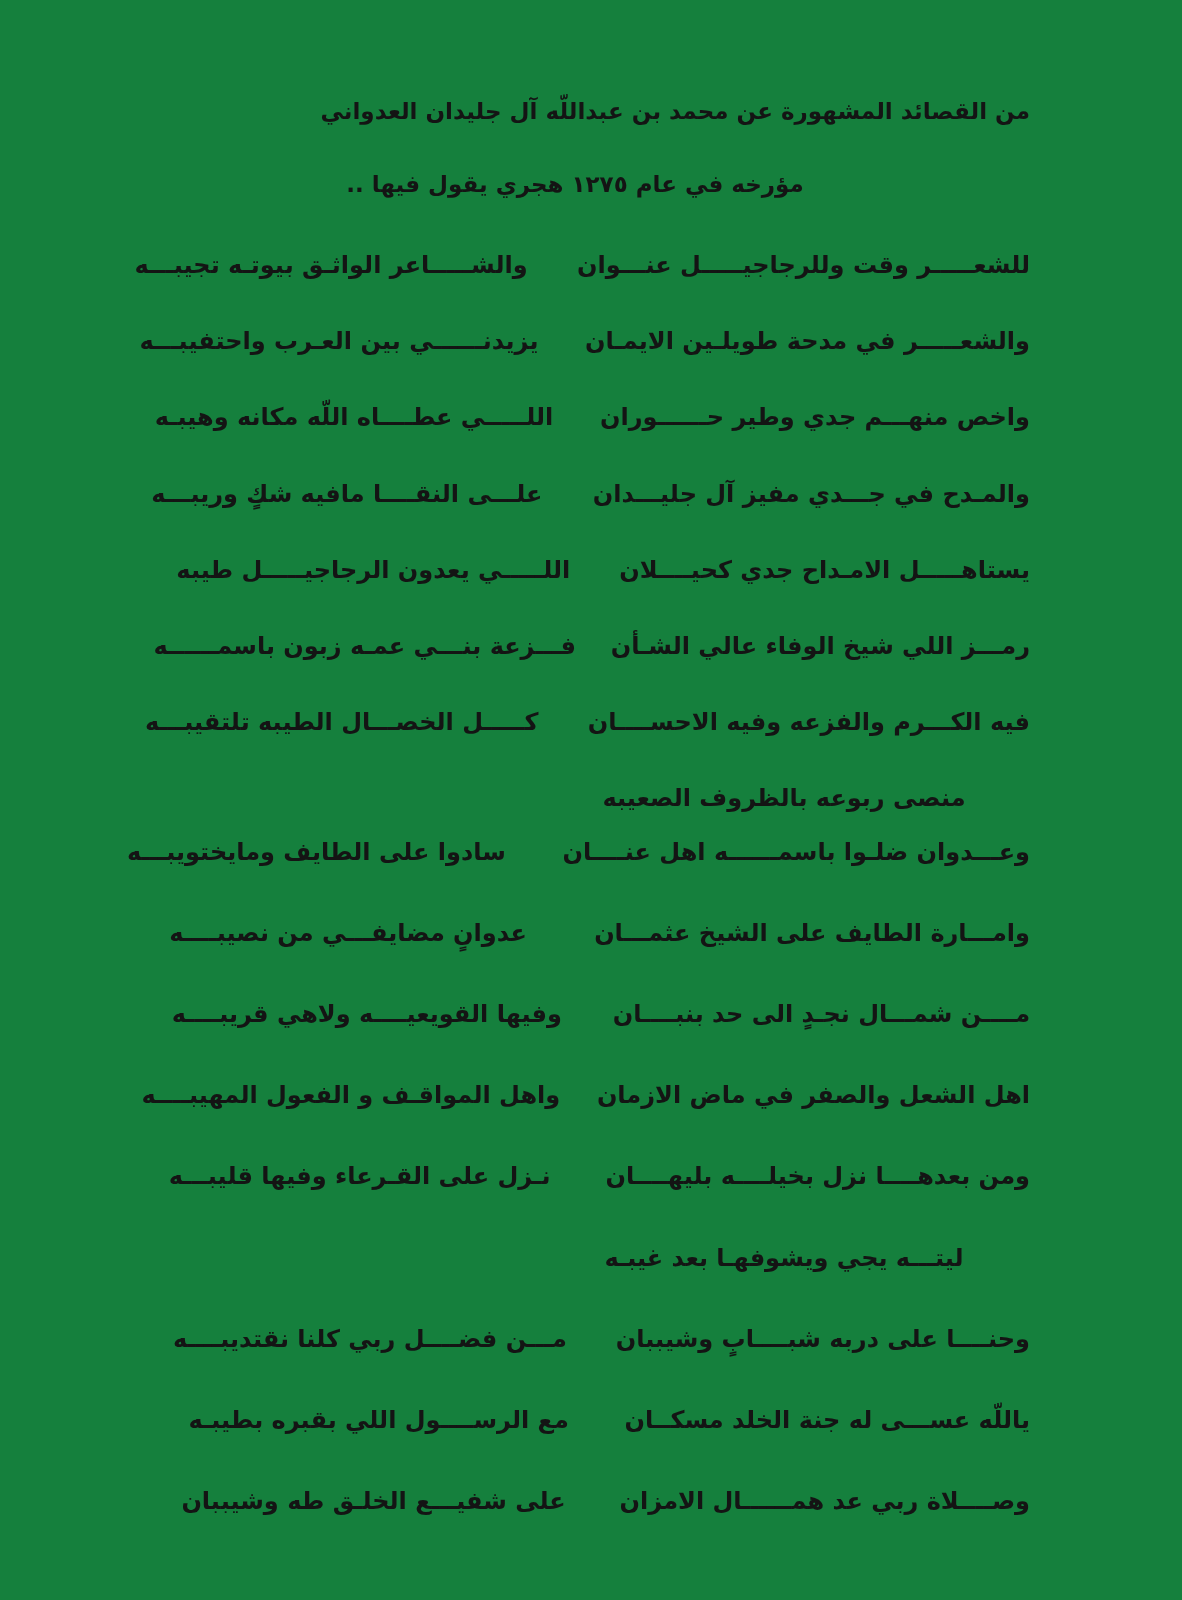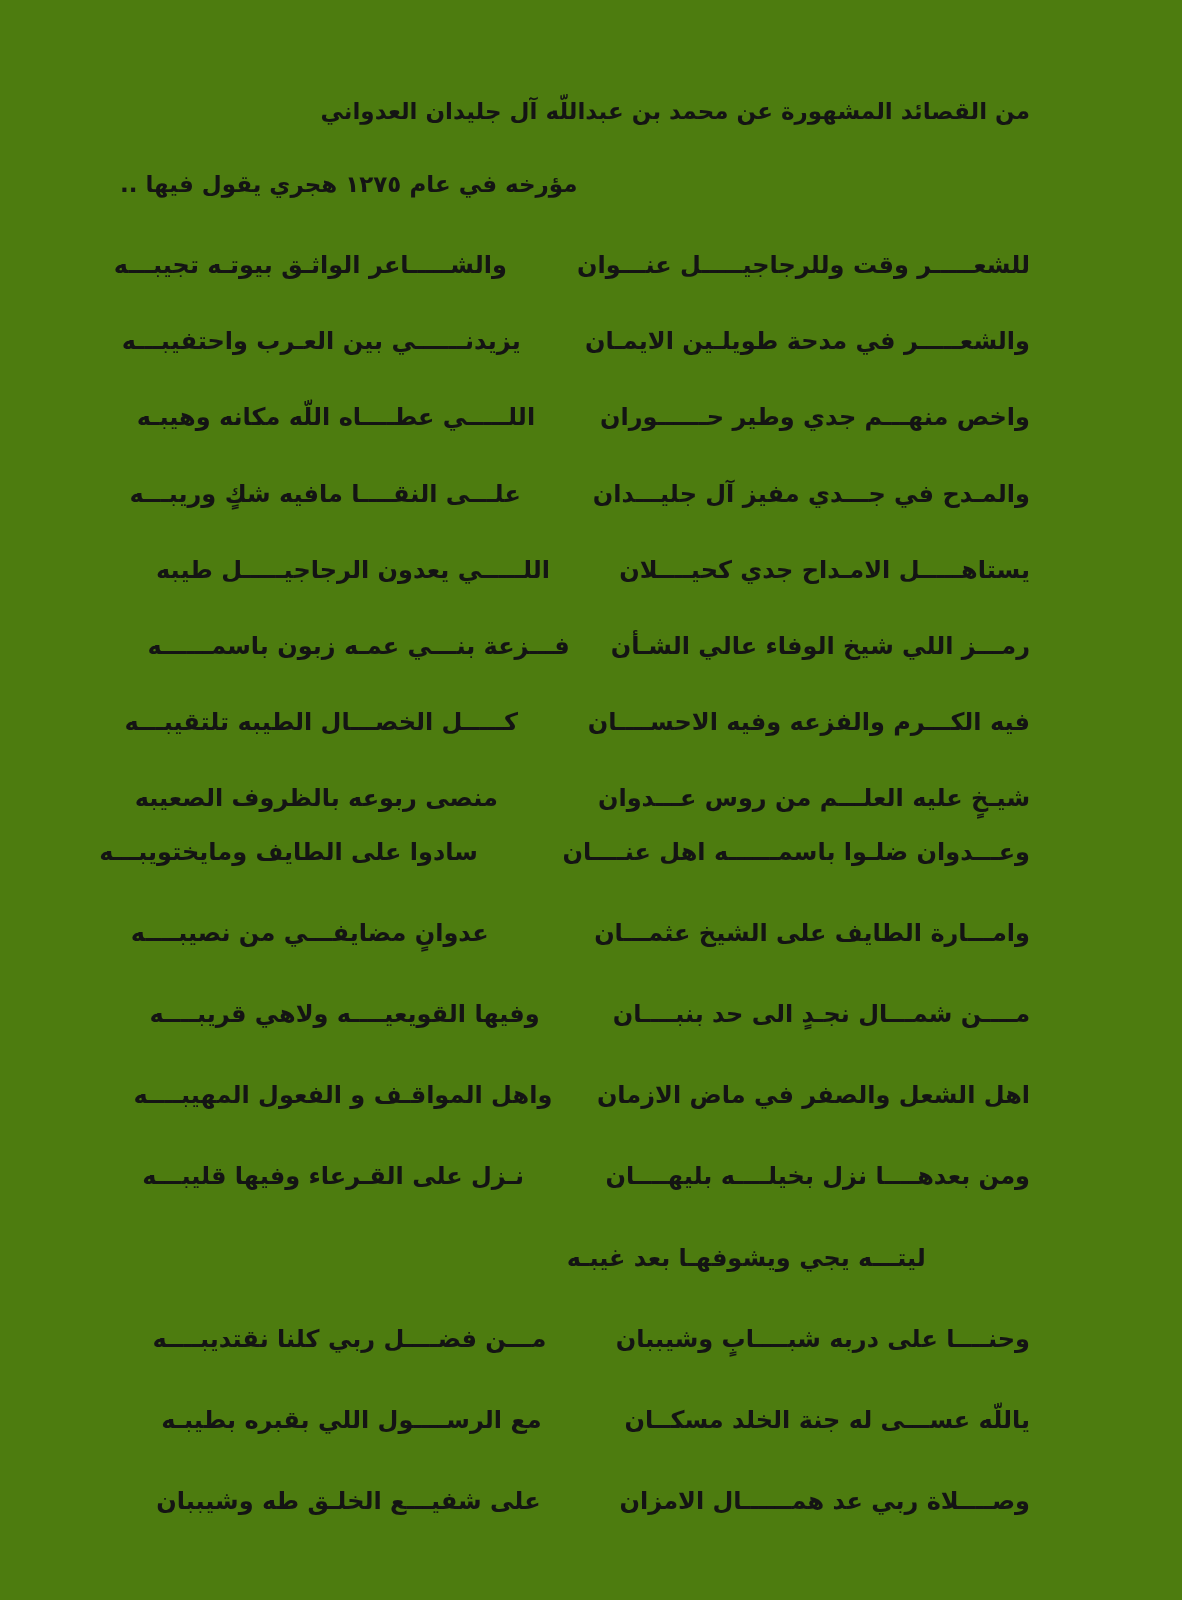--- a/index.html
+++ b/index.html
@@ -4,21 +4,21 @@
 <style>
   html, body {
     margin: 0;
     padding: 0;
     background: #e8e8e8;
   }
   .page {
     position: relative;
     width: 1182px;
     height: 1600px;
-    background: #4d7c0f;
+    background: #15803d;
     overflow: hidden;
     margin: 0 auto;
     box-sizing: border-box;
   }
   .doc {
     direction: rtl;
     box-sizing: border-box;
     padding: 96px 152px 0 120px;
     font-family: "DejaVu Sans", sans-serif;
     font-weight: 700;
@@ -28,21 +28,21 @@
     font-size: 23px;
     line-height: 1.35;
     margin: 0 0 42px 0;
     text-align: right;
     white-space: nowrap;
   }
   .date-line {
     font-size: 23px;
     line-height: 1.35;
     margin: 0 0 50px 0;
-    text-align: left;
+    text-align: center;
     white-space: nowrap;
   }
   .verses {
     width: 820px;
   }
   .verse-row {
     display: flex;
     direction: rtl;
     font-size: 24px;
     line-height: 1.3;
@@ -55,21 +55,21 @@
   .hemistich-a {
     flex: 0 0 43.5%;
     text-align: center;
     overflow: visible;
   }
   .col-gap {
     flex: 0 0 3.5%;
   }
   .hemistich-b {
     flex: 0 0 53%;
-    text-align: left;
+    text-align: center;
     overflow: visible;
   }
 </style>
 </head>
 <body>
 
 <div class="page">
   <div class="doc" lang="ar" dir="rtl">
     <p class="title-line">من القصائد المشهورة عن محمد بن عبداللّه آل جليدان العدواني</p>
     <p class="date-line">مؤرخه في عام ١٢٧٥ هجري يقول فيها ..</p>
@@ -110,21 +110,20 @@
     <div class="hemistich-b">فـــزعة بنـــي عمـه زبون باسمــــــه</div>
   </div>
 
   <div class="verse-row">
     <div class="hemistich-a">فيه الكـــرم والفزعه وفيه الاحســــان</div>
     <div class="col-gap"></div>
     <div class="hemistich-b">كـــــل الخصـــال الطيبه تلتقيبـــه</div>
   </div>
 
   <div class="verse-row">
-    <div class="hemistich-a">شيـخٍ عليه العلـــم من روس عـــدوان</div>
     <div class="col-gap"></div>
     <div class="hemistich-b">منصى ربوعه بالظروف الصعيبه</div>
   </div>
 
   <div class="verse-row">
     <div class="hemistich-a">وعـــدوان ضلـوا باسمــــــه اهل عنــــان</div>
     <div class="col-gap"></div>
     <div class="hemistich-b">سادوا على الطايف ومايختويبـــه</div>
   </div>
 

